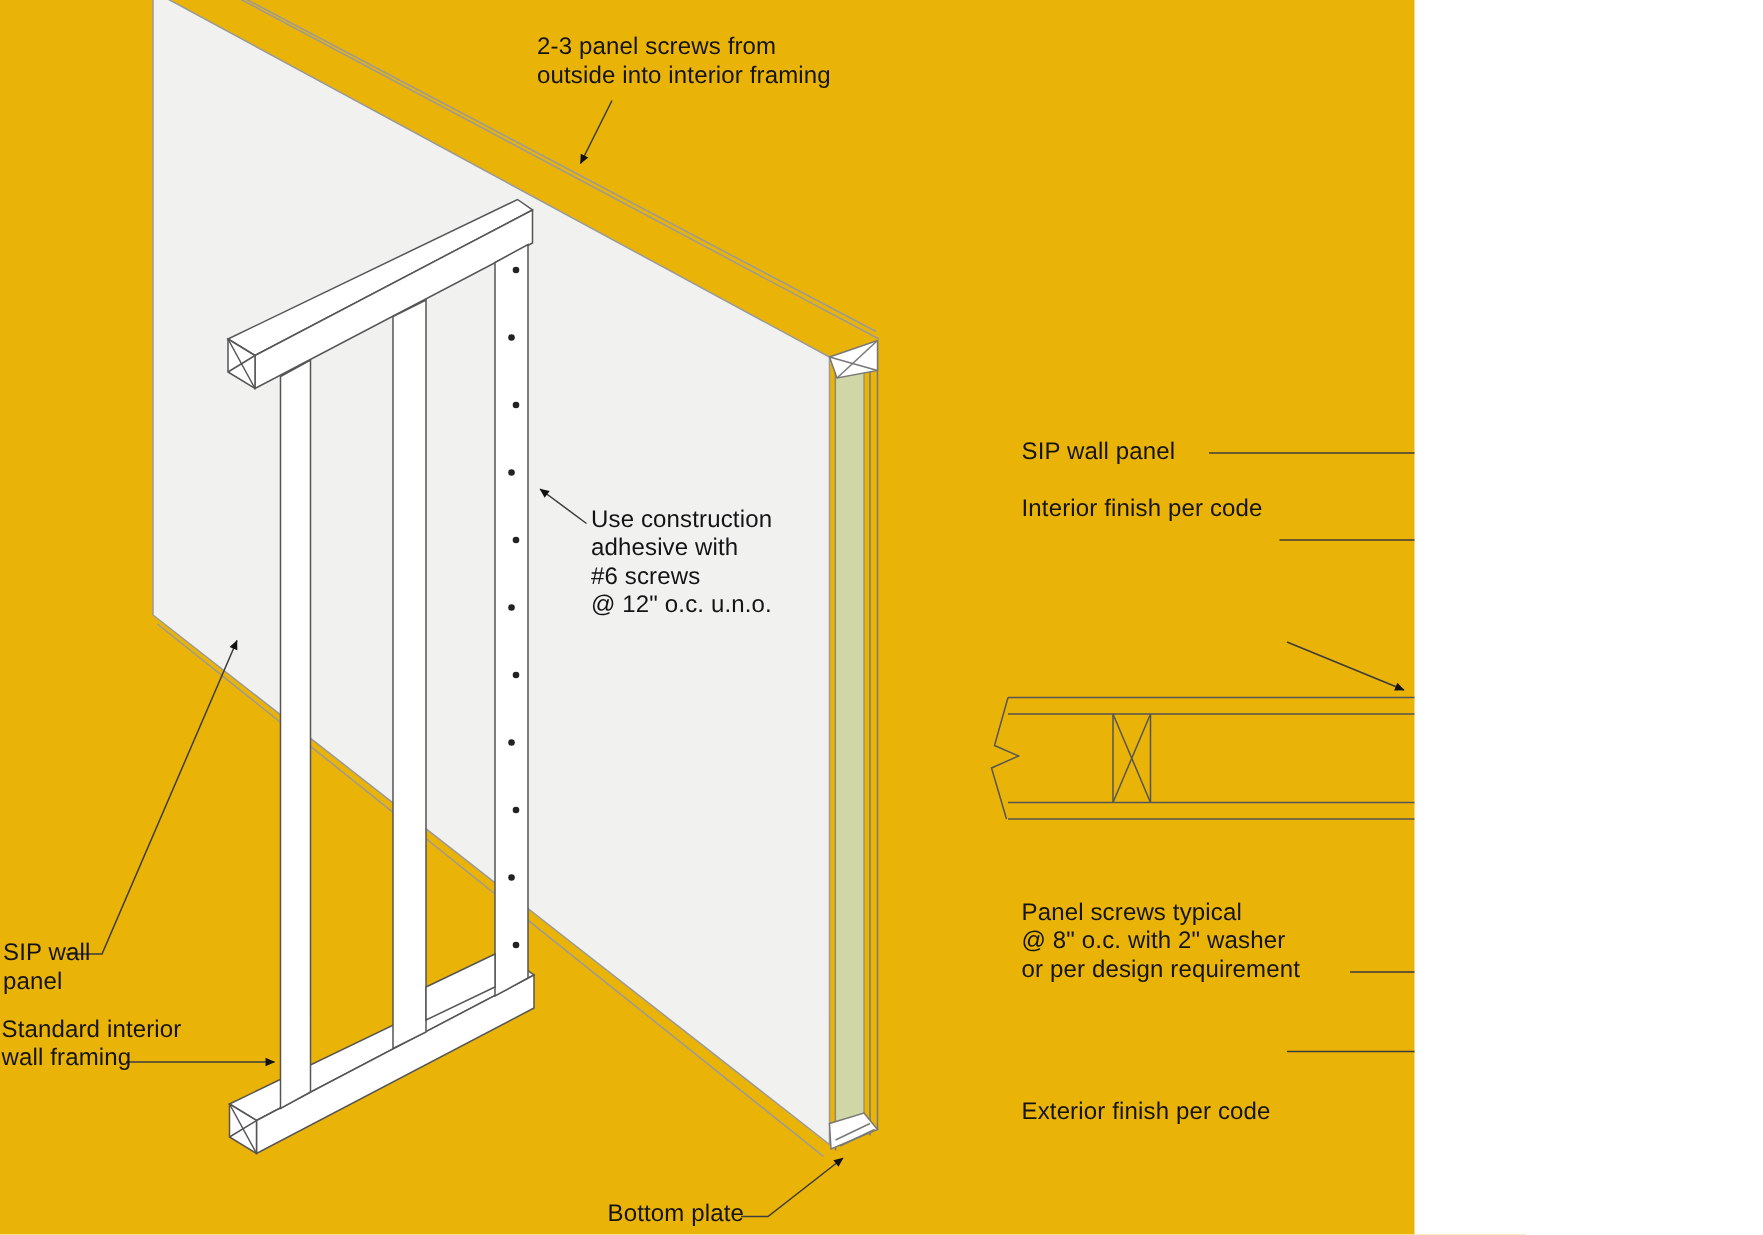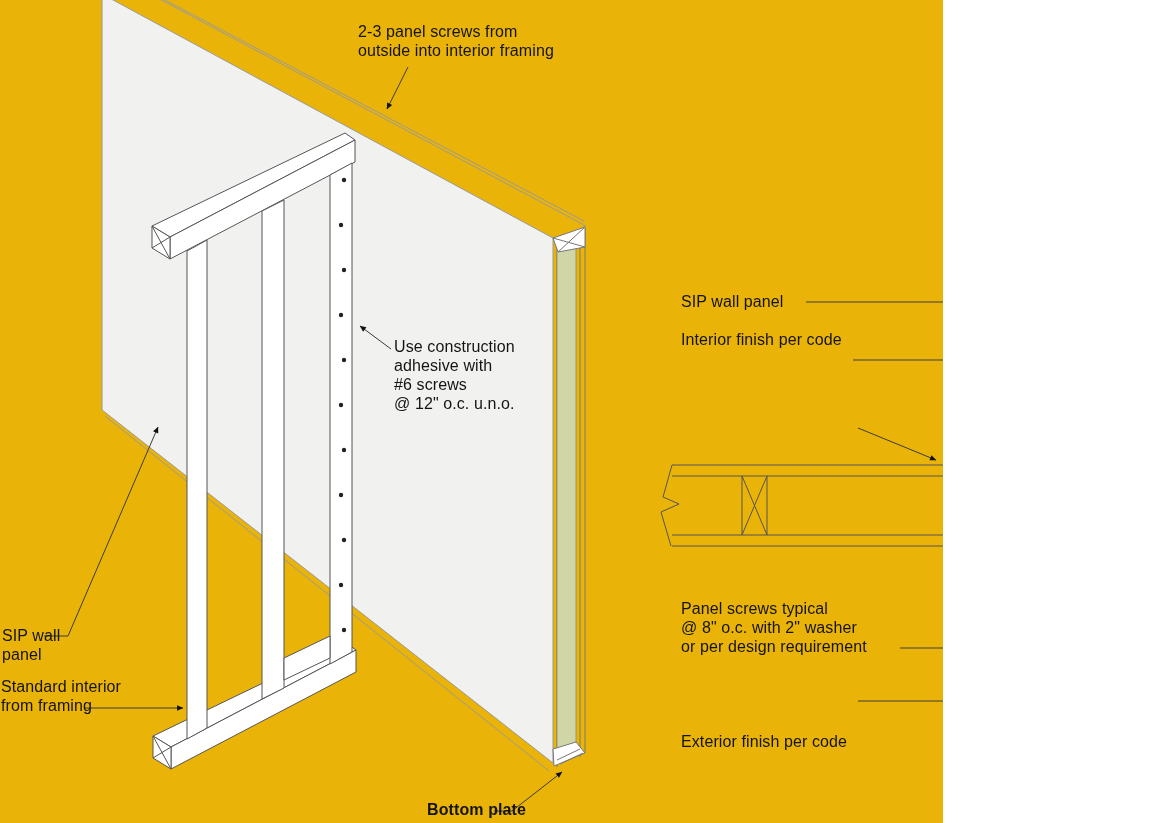--- a/index.html
+++ b/index.html
@@ -10,21 +10,21 @@
   .drawing{position:absolute;left:0;top:0;}
   .label{
     position:absolute;font-size:16px;line-height:19px;color:#141414;
     white-space:pre-line;letter-spacing:0.1px;
   }
   
   .lbl-l-screws   {left:358px;top:22px;}
   .lbl-l-adhesive {left:394px;top:337px;}
   .lbl-l-sip      {left:2px;  top:606px;margin-top:20px;}
   .lbl-l-framing  {left:1px;  top:677px;}
-  .lbl-l-bottom   {left:427px;top:800px;font-weight:bold;}
+  .lbl-l-bottom   {left:405px;top:800px;}
   
   .lbl-r-sip      {left:681px;top:292px;}
   .lbl-r-intfin   {left:681px;top:330px;}
   .lbl-r-partition{left:681px;top:395px;}
   .lbl-r-screws   {left:681px;top:599px;}
   .lbl-r-extfin   {left:681px;top:690px;margin-top:42px;}
 </style>
 </head>
 <body>
 
@@ -169,21 +169,21 @@
 
   <div class="label lbl-l-screws">2-3 panel screws from
 outside into interior framing</div>
   <div class="label lbl-l-adhesive">Use construction
 adhesive with
 #6 screws
 @ 12" o.c. u.n.o.</div>
   <div class="label lbl-l-sip">SIP wall
 panel</div>
   <div class="label lbl-l-framing">Standard interior
-from framing</div>
+wall framing</div>
   <div class="label lbl-l-bottom">Bottom plate</div>
 
   <div class="label lbl-r-sip">SIP wall panel</div>
   <div class="label lbl-r-intfin">Interior finish per code</div>
   <div class="label lbl-r-screws">Panel screws typical
 @ 8" o.c. with 2" washer
 or per design requirement</div>
   <div class="label lbl-r-extfin">Exterior finish per code</div>
 </div>
 

